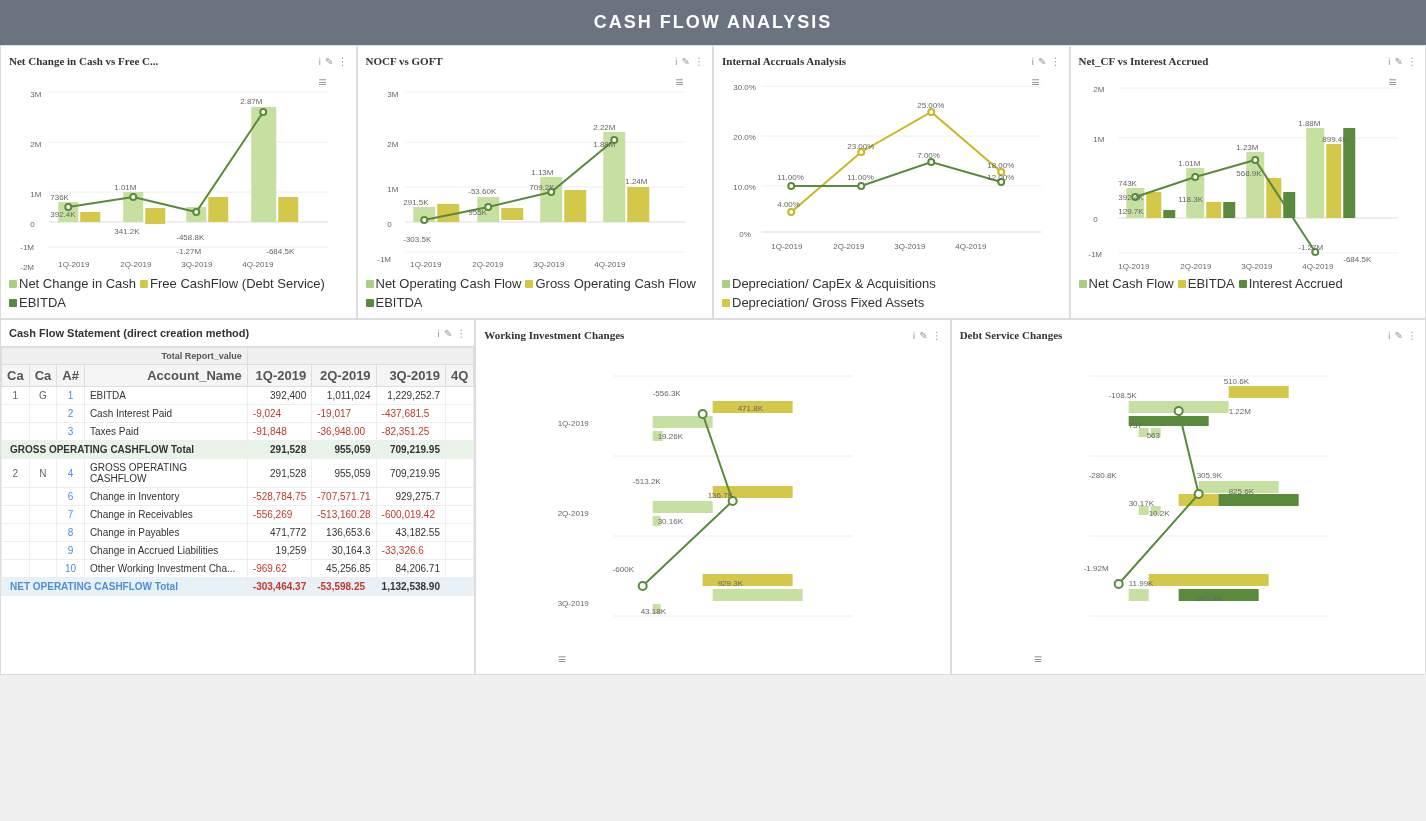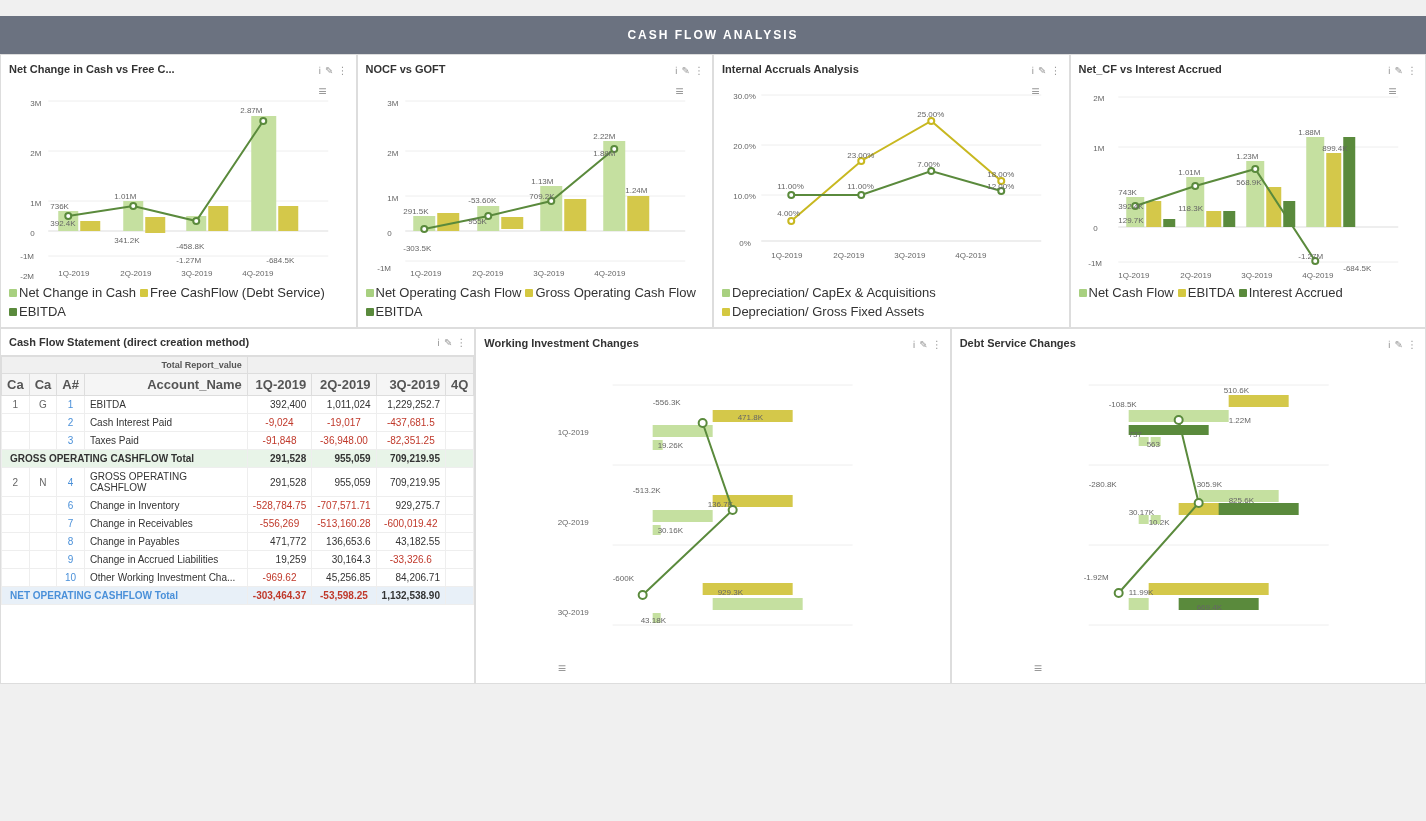--- a/index.html
+++ b/index.html
@@ -3,47 +3,47 @@
   <meta charset="utf-8">
   <style>
     * { box-sizing: border-box; margin: 0; padding: 0; }
     body { font-family: Arial, sans-serif; background: #f0f0f0; font-size: 11px; color: #333; }
 
     .page-title {
       background: #6b7280;
       color: white;
       text-align: center;
       padding: 12px;
-      font-size: 12px;
+      font-size: 18px;
       font-weight: bold;
       letter-spacing: 2px;
-      margin-top: 16px;
     }
 
     .dashboard {
       display: grid;
       grid-template-columns: 1fr 1fr 1fr 1fr;
       grid-template-rows: auto auto;
       gap: 0;
       background: #e8e8e8;
     }
 
     .card {
       background: white;
       border: 1px solid #ddd;
       padding: 8px;
       position: relative;
       overflow: hidden;
     }
 
     .card-header {
       display: flex;
-      align-items: flex-start;
+      align-items: center;
       justify-content: space-between;
       margin-bottom: 4px;
+      font-family: Liberation Serif, serif;
     }
 
     .card-title {
       font-size: 11px;
       font-weight: bold;
       color: #333;
     }
 
     .card-icons {
       display: flex;
@@ -106,21 +106,21 @@
       border: 1px solid #eee;
       padding: 3px 5px;
     }
     .row-total { background: #e8f4e8; font-weight: bold; }
     .row-net-total { background: #e8f0f8; font-weight: bold; }
 
     .col-num { color: #666; text-align: center; }
     .col-group { color: #666; text-align: center; }
     .col-id { color: #4a90d9; text-align: center; }
     .col-value { text-align: right; margin-top: 8px; }
-    .col-neg { color: #c0392b; text-align: center; }
+    .col-neg { color: #c0392b; text-align: left; }
 
     .table-header-section {
       padding: 6px 8px;
       display: flex;
       align-items: center;
       justify-content: space-between;
       border-bottom: 1px solid #ddd;
       text-align: center;
     }
 

